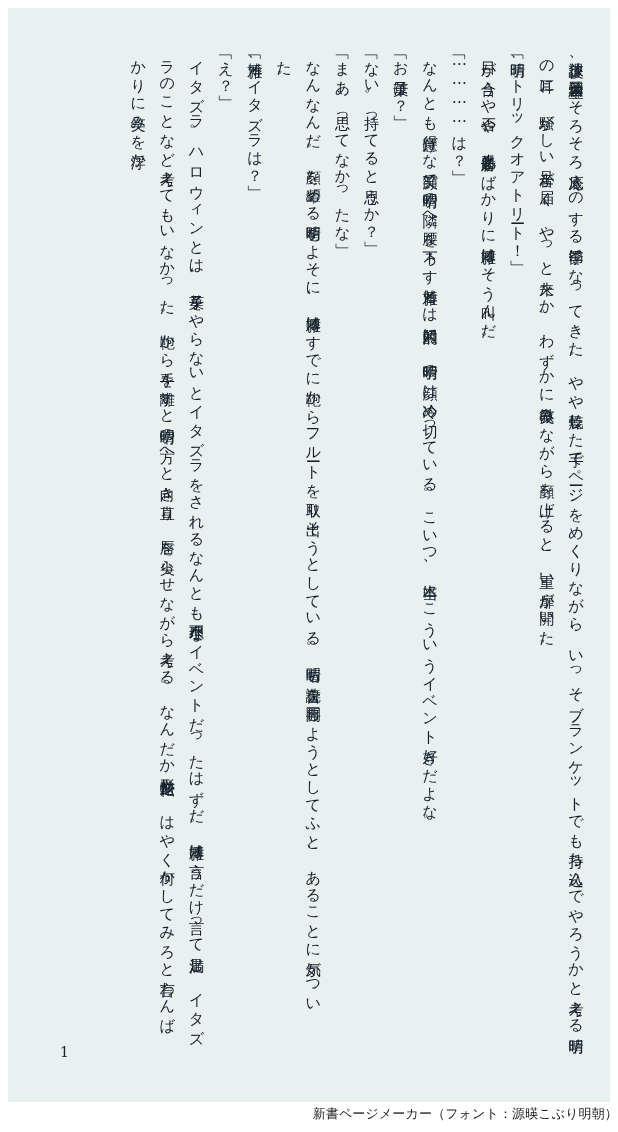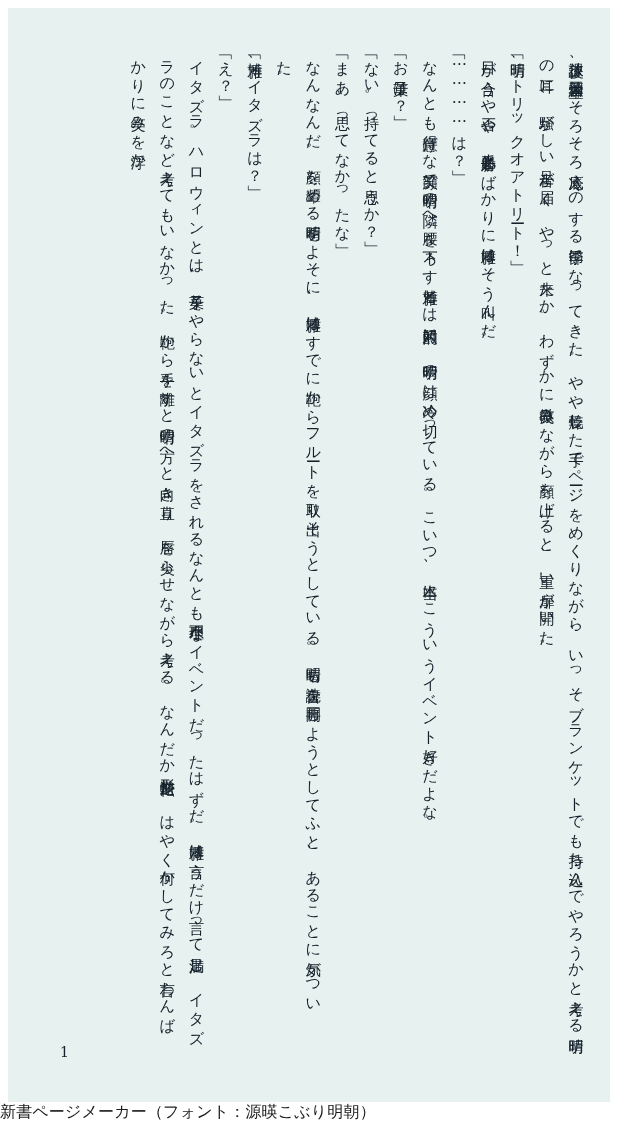--- a/index.html
+++ b/index.html
@@ -63,23 +63,23 @@
     font-family: "DejaVu Serif", "Liberation Serif", serif;
     font-size: 14px;
     color: #14202a;
     letter-spacing: 0.02em;
   }
   .footer {
     position: absolute;
     left: 0;
     bottom: 9px;
     width: 618px;
-    text-align: left;
+    text-align: right;
     font-family: "DejaVu Sans", "Liberation Sans", sans-serif;
-    font-size: 16px;
+    font-size: 13px;
     color: #1b1b1b;
     letter-spacing: 0.01em;
   }
 </style>
 </head>
 <body>
 
 <div class="page">
   <div class="paper">
 

